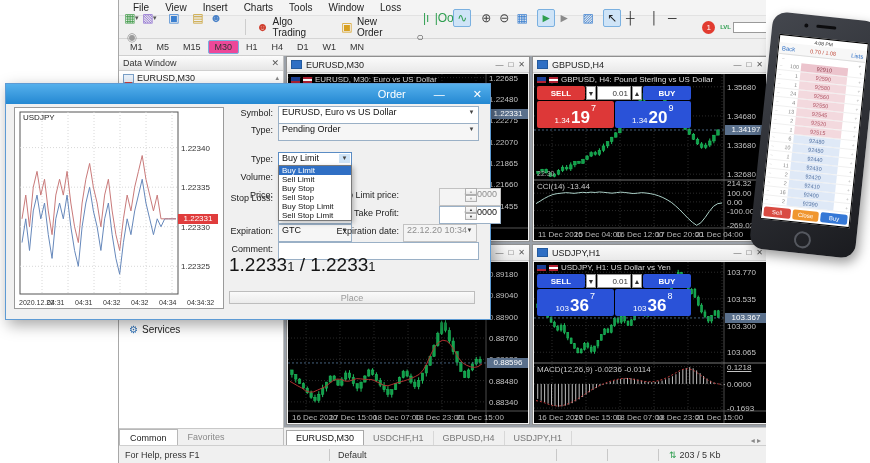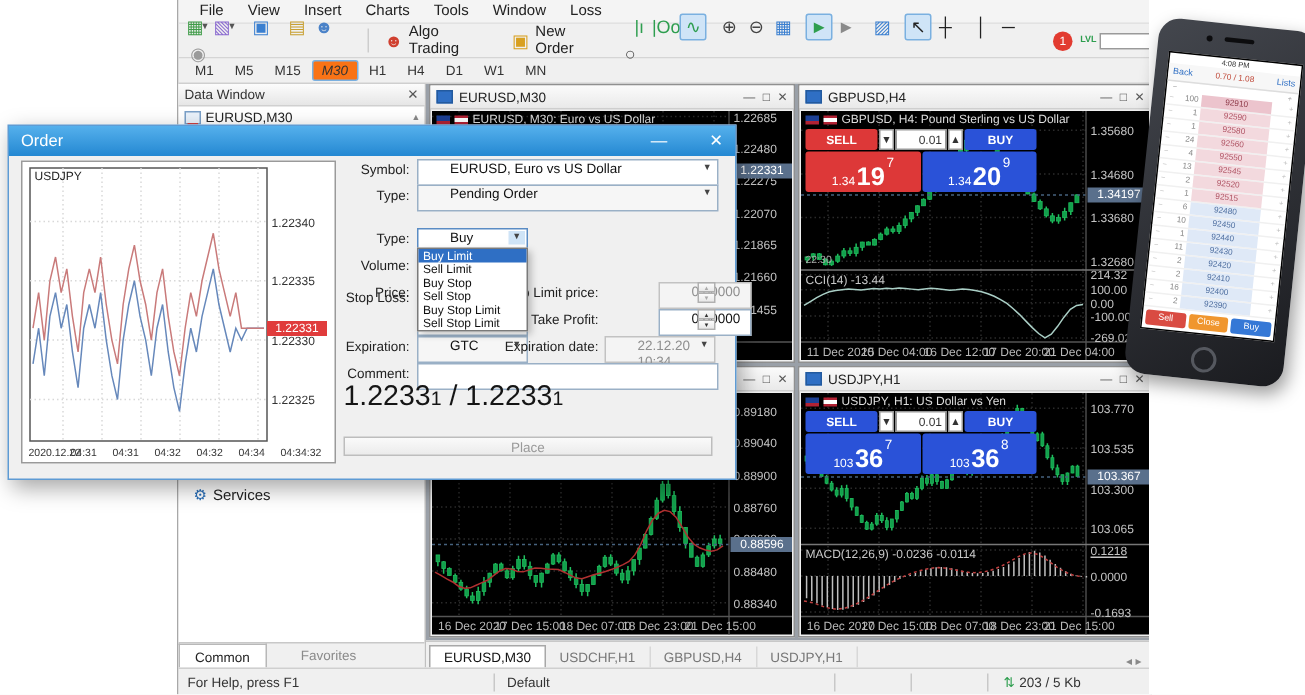--- a/index.html
+++ b/index.html
@@ -23,40 +23,40 @@
     border:1px solid transparent; border-radius:2px; }
   #notif-badge { min-width:13px; height:13px; border-radius:7px; background:#e23b30; color:#fff;
     font-size:8px; display:inline-flex; align-items:center; justify-content:center; padding:0 2px; margin:0 2px; }
   #lvl-wrap { display:inline-flex; align-items:center; gap:2px; margin-left:2px; }
   #lvl-txt { font-size:6px; color:#2e9e4f; font-weight:bold; }
   #lvl-bar { width:34px; height:11px; border:1px solid #9a9a9a; background:#fff; }
   #lvl-fill { width:8px; height:100%; background:#35c24f; }
   #tfbar { height:17px; display:flex; align-items:center; background:#f0f0f0;
     border-bottom:1px solid #cfcfcf; padding-left:4px; }
   .tf { font-size:9px; color:#333; padding:1px 6px; border:1px solid transparent; border-radius:2px; }
-  .tf.active { background:#f97316; border-color:#7ab0e0;font-style:italic; }
+  .tf.active { background:#ec4899; border-color:#7ab0e0; }
 
   
   #left-panel { position:absolute; left:0; top:56px; width:165px; bottom:18px; background:#fff;
     border-right:1px solid #c0c0c0; }
   #dw-header { height:15px; background:linear-gradient(#fcfcfc,#e6e6e6); border-bottom:1px solid #d0d0d0;
     display:flex; align-items:center; padding:0 4px; }
   #dw-title { font-size:9px; color:#333; flex:1; }
   .tiny-x { font-size:9px; color:#555; }
   #dw-symbol-row { height:15px; display:flex; align-items:center; gap:3px; padding:0 4px;
     border-bottom:1px solid #eee; }
   #dw-symbol { font-size:9px; color:#222; flex:1; }
   .mini-chart-icon { width:11px; height:9px; background:#eaf2fb; border:1px solid #7aa0c8; position:relative; }
   .mini-chart-icon::after { content:""; position:absolute; left:1px; top:4px; width:7px; height:3px;
     border-bottom:1px solid #d04040; }
   #services-row { position:absolute; left:10px; top:268px; display:flex; align-items:center; gap:4px; }
   #services-icon { color:#2a6fb8; font-size:10px; }
   #services-label { font-size:10px; color:#222; }
   #panel-tabs { position:absolute; left:0; bottom:0; height:17px; width:100%; display:flex;
-    background:#f0f0f0; border-top:1px solid #c8c8c8; align-items:stretch;gap:13px; }
+    background:#f0f0f0; border-top:1px solid #c8c8c8; align-items:stretch; }
   .ptab { font-size:9px; padding:2px 10px; color:#8a8a8a; display:flex; align-items:center; }
   .ptab.active { background:#fff; border:1px solid #b8b8b8; border-bottom:none; color:#222; }
 
   
   #charts-area { position:absolute; left:165px; top:56px; right:0; bottom:36px; background:#9aa0a8; overflow:hidden; }
   .cw { position:absolute; background:#f0f0f0; border:1px solid #909090; }
   .cwt { height:16px; display:flex; align-items:center; gap:4px; padding:0 4px;
     background:linear-gradient(#fbfbfb,#e9e9e9); border-bottom:1px solid #cfcfcf; }
   .cwt-icon { width:11px; height:9px; background:#2f6fc4; border:1px solid #235a9e; }
   .cwt-label { font-size:9px; color:#222; flex:1; }
@@ -97,32 +97,32 @@
   #status-profile { width:226px; padding-left:8px; }
   .sgap { width:50px; }
   #status-traffic { display:flex; align-items:center; gap:3px; padding-left:10px; }
   #traffic-icon { color:#2e9e4f; font-size:9px; }
 
   
   #order-dialog { position:absolute; left:5px; top:83px; width:486px; height:237px; background:#f0f0f0;
     border:1px solid #5e9bd4; box-shadow:3px 5px 14px rgba(0,0,0,.35); z-index:40; }
   #od-titlebar { height:20px; background:linear-gradient(#55b0ec,#2488d2); display:flex; align-items:center;
     padding:0 8px; color:#fff; }
-  #od-title { font-size:11px; flex:1; }
+  #od-title { font-size:11px; flex:1;text-align:right; }
   .od-tbtn { color:#fff; font-size:11px; margin-left:28px; line-height:20px; }
   #tick-chart { position:absolute; left:8px; top:23px; width:210px; height:202px; background:#fff;
     border:1px solid #9a9a9a; }
   .tc-ylabel { position:absolute; font-size:8px; color:#333; left:166px; }
   #tc-chip { position:absolute; left:163px; width:40px; height:10px; background:#e03c3c; color:#fff;
     font-size:8px; line-height:10px; text-align:center; }
   #tc-symbol { position:absolute; left:8px; top:5px; font-size:8px; color:#222; }
   .tc-xlabel { position:absolute; bottom:2px; font-size:7px; color:#333; white-space:nowrap; }
   .fld-label { position:absolute; font-size:9px; color:#222; text-align:right; width:60px; }
   .fld { position:absolute; height:18px; background:#fff; border:1px solid #9ab0c6; font-size:9px;
-    color:#111; padding:0 21px; line-height:11px; }
+    color:#111; padding:0 3px; line-height:11px; }
   .fld.disabled { background:#f4f4f4; color:#8f8f8f; border-color:#c2c2c2; }
   .fld.num { text-align:right;margin-left:36px; }
   .combo-caret { position:absolute; right:1px; top:1px; width:11px; height:9px; font-size:6px;
     color:#444; text-align:center; line-height:9px; }
   .spinner { position:absolute; width:12px; height:13px; display:flex; flex-direction:column; }
   .spinner span { flex:1; border:1px solid #b0b0b0; background:linear-gradient(#fcfcfc,#e8e8e8);
     font-size:4px; line-height:5px; text-align:center; color:#333; }
   .spinner.disabled span { color:#aaa; }
   #type-list { position:absolute; left:272px; top:81px; width:74px; background:#fff;
     border:1px solid #7a7a7a; z-index:5; box-shadow:2px 2px 5px rgba(0,0,0,.25); }

